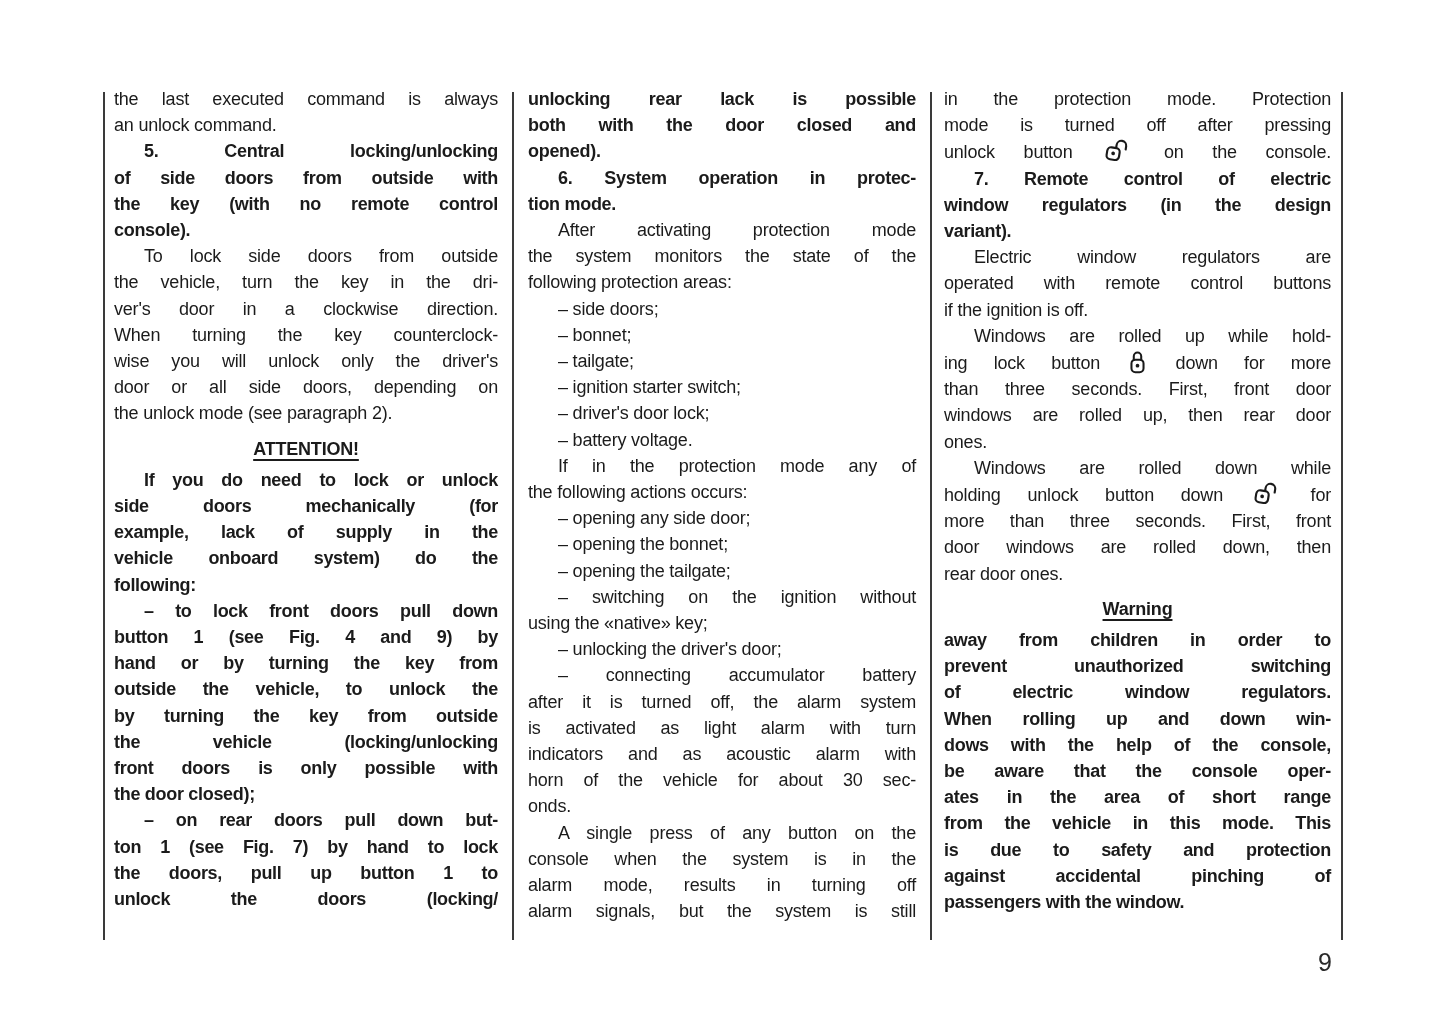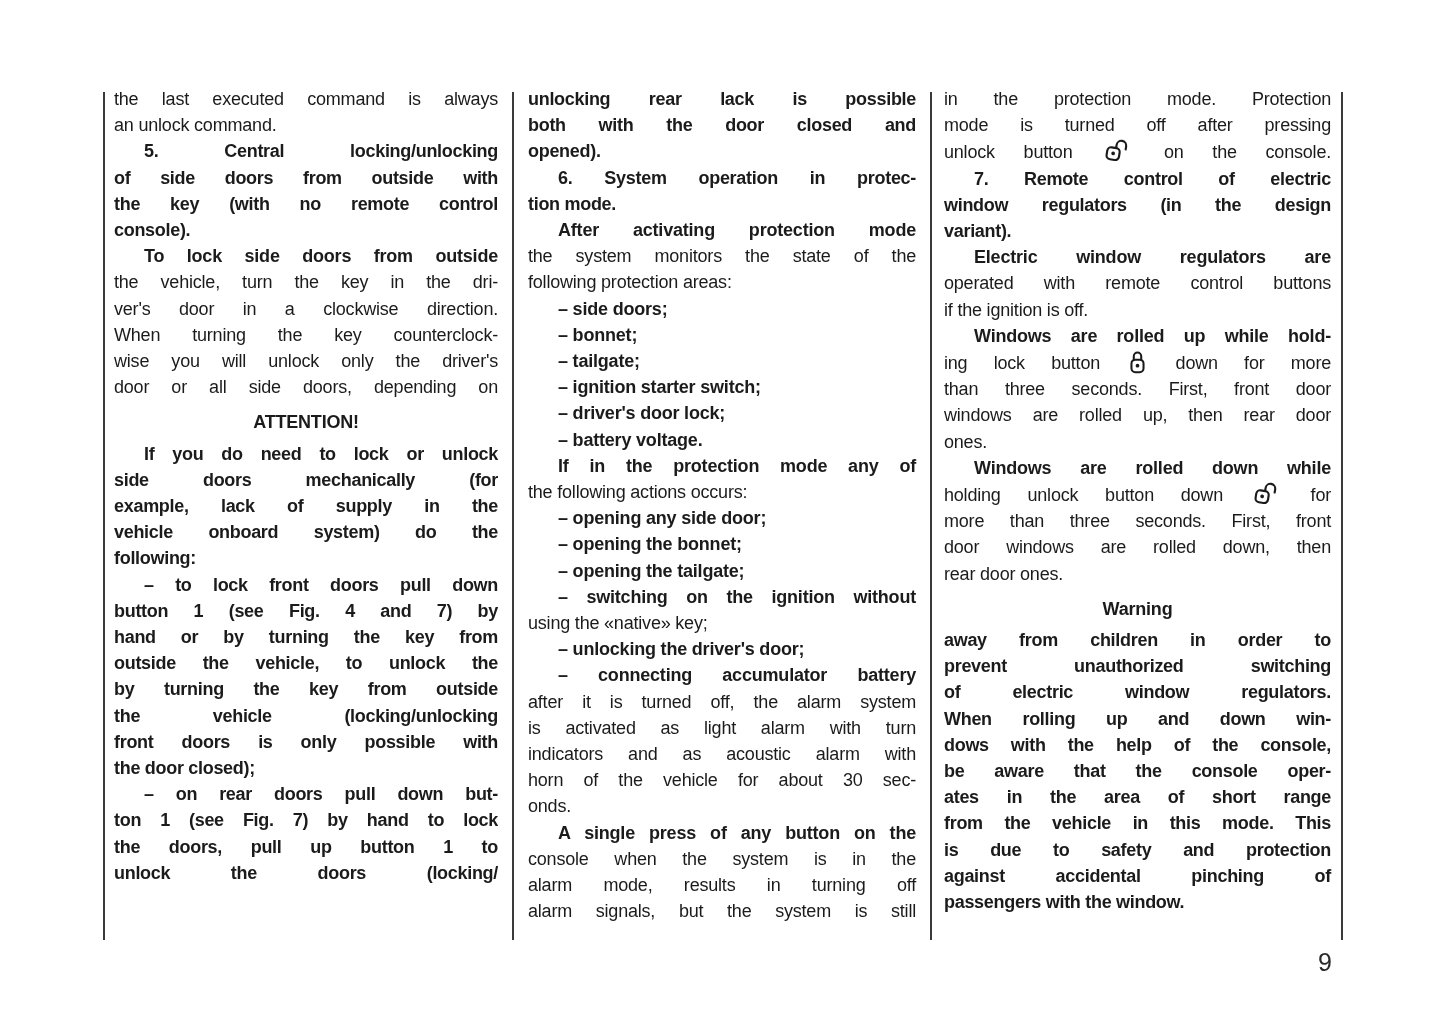--- a/index.html
+++ b/index.html
@@ -23,27 +23,28 @@
     position:absolute;top:86px;
     font-size:18px;line-height:26.2px;
     letter-spacing:-0.2px;
   }
   .col.c1{left:114px;width:384px;}
   .col.c2{left:528px;width:388px;}
   .col.c3{left:944px;width:387px;}
   .line{min-height:26.2px;text-align:left;}
   .line:not(.j){white-space:nowrap;}
   .line.j{text-align:justify;text-align-last:justify;}
-  .line.ind{text-indent:30px;font-weight:bold;}
+  .line.ind{text-indent:30px;}
   .line.b{font-weight:bold;letter-spacing:-0.3px;}
   .heading{
     margin:9px 0 5px;
     text-align:center;font-weight:bold;
   }
   .heading .u{
+    text-decoration:underline;
     text-decoration-thickness:2px;
     text-underline-offset:4px;
     text-align:right;
   }
   .icon{
     display:inline-block;
     vertical-align:-6px;
     margin:0 3px;
     line-height:0;
   }
@@ -68,28 +69,29 @@
       <div class="line j ind b">5. Central locking/unlocking</div>
       <div class="line j b">of side doors from outside with</div>
       <div class="line j b">the key (with no remote control</div>
       <div class="line b">console).</div>
       <div class="line j ind">To lock side doors from outside</div>
       <div class="line j">the vehicle, turn the key in the dri-</div>
       <div class="line j">ver's door in a clockwise direction.</div>
       <div class="line j">When turning the key counterclock-</div>
       <div class="line j">wise you will unlock only the driver's</div>
       <div class="line j">door or all side doors, depending on</div>
+      <div class="line">the unlock mode (see paragraph 2).</div>
       <div class="heading"><span class="u">ATTENTION!</span></div>
       <div class="line j ind b">If you do need to lock or unlock</div>
       <div class="line j b">side doors mechanically (for</div>
       <div class="line j b">example, lack of supply in the</div>
       <div class="line j b">vehicle onboard system) do the</div>
       <div class="line b">following:</div>
       <div class="line j ind b">– to lock front doors pull down</div>
-      <div class="line j b">button 1 (see Fig. 4 and 7) by</div>
+      <div class="line j b">button 1 (see Fig. 4 and 9) by</div>
       <div class="line j b">hand or by turning the key from</div>
       <div class="line j b">outside the vehicle, to unlock the</div>
       <div class="line j b">by turning the key from outside</div>
       <div class="line j b">the vehicle (locking/unlocking</div>
       <div class="line j b">front doors is only possible with</div>
       <div class="line b">the door closed);</div>
       <div class="line j ind b">– on rear doors pull down but-</div>
       <div class="line j b">ton 1 (see Fig. 7) by hand to lock</div>
       <div class="line j b">the doors, pull up button 1 to</div>
       <div class="line j b">unlock the doors (locking/</div>

